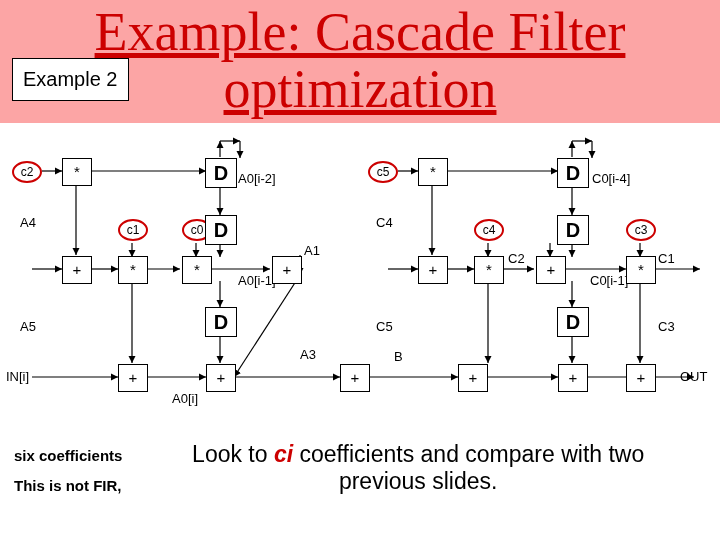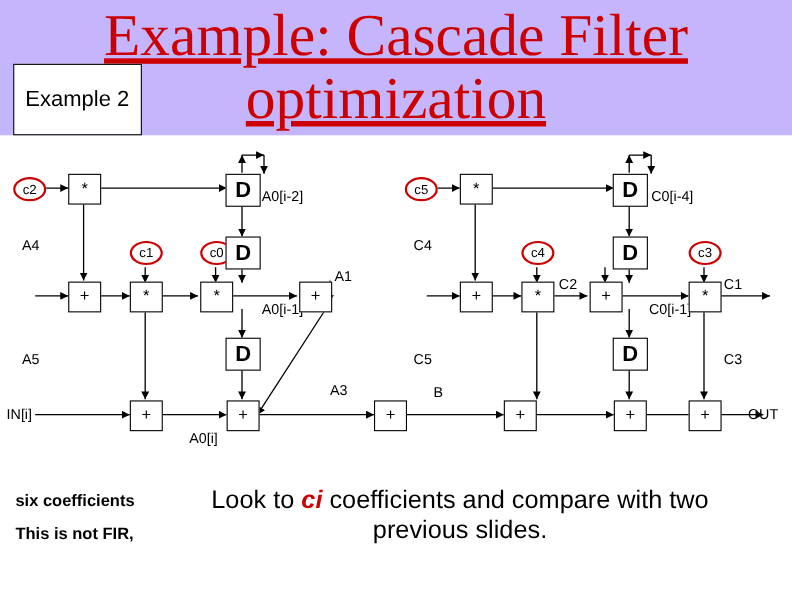--- a/index.html
+++ b/index.html
@@ -1,19 +1,19 @@
 <!DOCTYPE html>
 <html><head>
 <meta charset="utf-8">
 <style>
   html,body{margin:0;padding:0;width:720px;height:540px;background:#fff;font-family:Arial,Helvetica,sans-serif;overflow:hidden}
-  .title-band{background:#c4b5fd;padding:4px 0 6px 0;position:relative}
+  .title-band{background:#fca5a5;padding:4px 0 6px 0;position:relative}
   .title{font-family:"Times New Roman",serif;font-size:54px;color:#cc0000;text-align:center;line-height:1.05}
   .title .u{text-decoration:underline}
-  .example-box{position:absolute;left:12px;top:58px;background:#fff;border:1px solid #000;padding:20px 10px;font-size:20px}
+  .example-box{position:absolute;left:12px;top:58px;background:#fff;border:1px solid #000;padding:9px 10px;font-size:20px}
   .diagram{position:relative;width:620px;height:300px}
   .node{position:absolute;border:1px solid #000;background:#fff;text-align:center;font-size:15px;line-height:26px;width:28px;height:26px}
   .dbox{width:30px;height:28px;font-size:20px;line-height:28px;font-weight:bold}
   .lbl{position:absolute;font-size:13px;font-family:Arial;white-space:nowrap}
   .coef{position:absolute;border:2px solid #cc0000;border-radius:50%;width:26px;height:18px;font-size:12px;text-align:center;line-height:18px;color:#000}
   .footer{display:flex;align-items:flex-start;padding:18px 24px 0 14px;gap:18px}
   .footL{font-size:15px;font-weight:bold;line-height:2}
   .footR{font-size:23px;text-align:center;flex:1}
   .ci{color:#cc0000;font-weight:bold;font-style:italic}
   svg{position:absolute;left:0;top:0}

